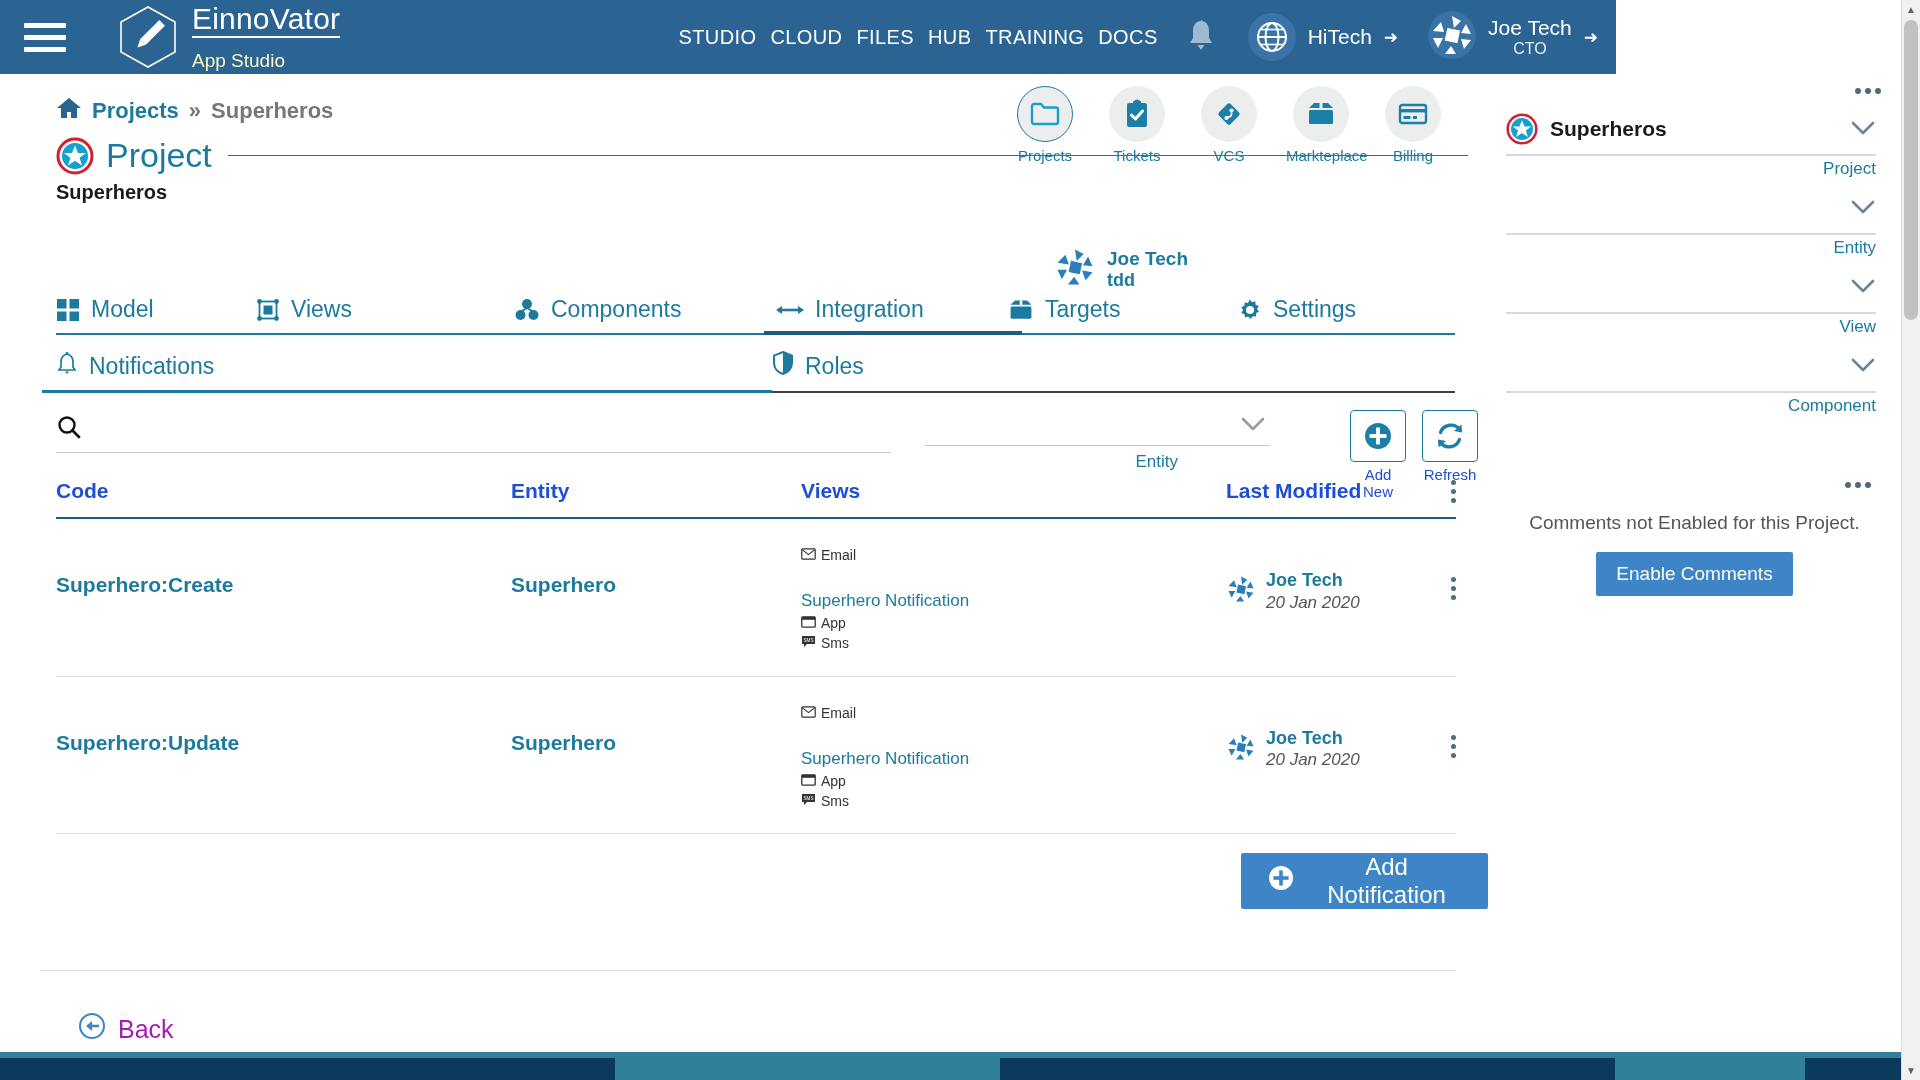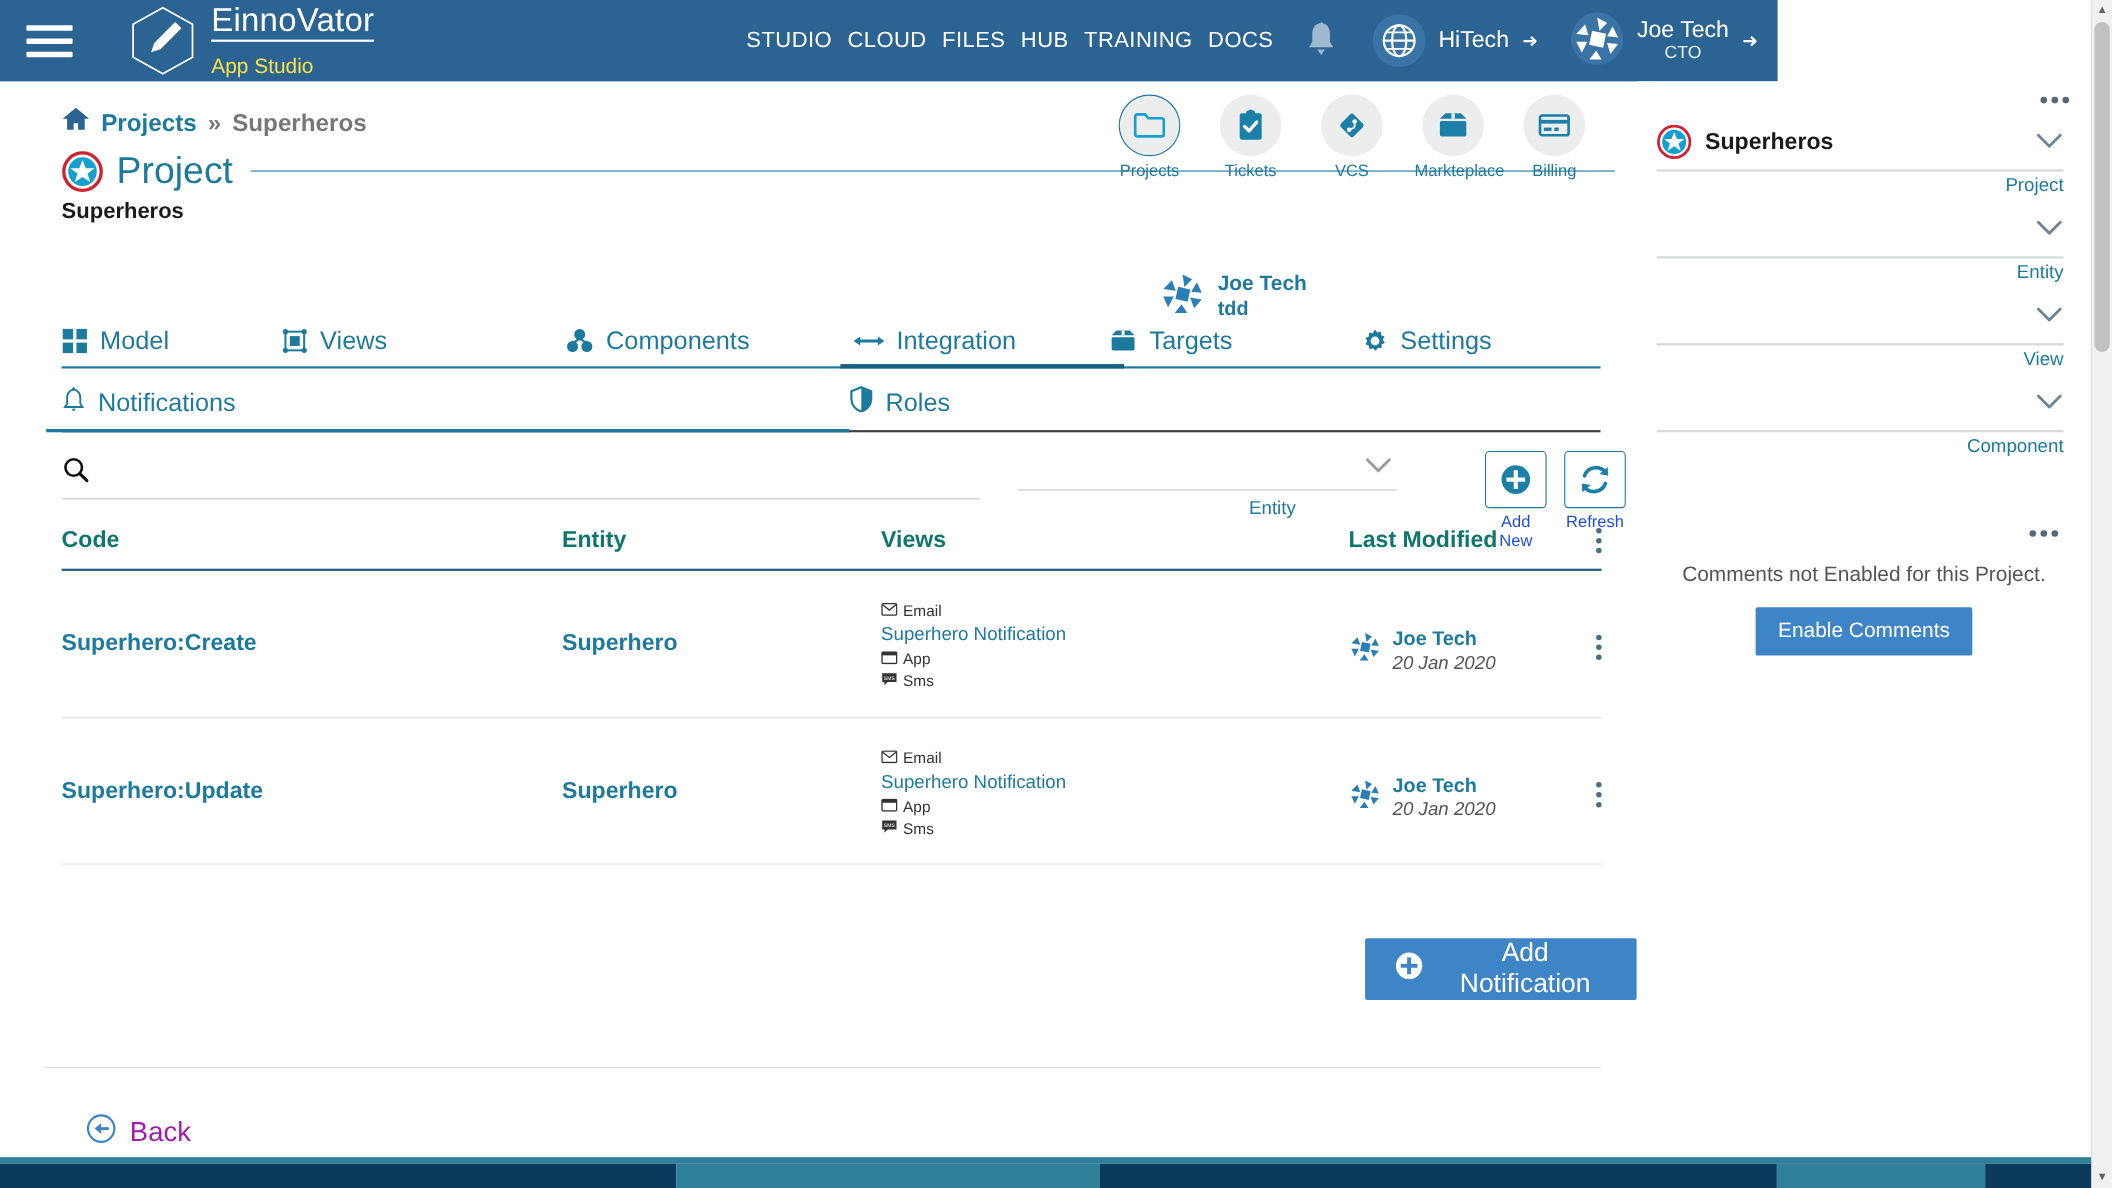--- a/index.html
+++ b/index.html
@@ -17,21 +17,21 @@
   }
   .hamburger { margin-left: 24px; width: 42px; display: flex; flex-direction: column;
     gap: 7px; cursor: pointer; }
   .hamburger span { display: block; height: 5px; background: #fff; border-radius: 1px; }
   .logo-hex { margin-left: 52px; width: 60px; height: 64px; position: relative; }
   .logo-hex svg { display: block; }
   .brand { margin-left: 14px; line-height: 1; }
   .brand-title { font-size: 30px; color: #fff; letter-spacing: .2px;
     border-bottom: 2px solid #fff; padding-bottom: 2px; display: inline-block;
     font-family: "Liberation Sans", sans-serif; }
-  .brand-sub { font-size: 19px; color: #fde047; margin-top: 13px; }
+  .brand-sub { font-size: 19px; color: #fef9c3; margin-top: 13px; }
   .topnav { margin-left: auto; display: flex; align-items: center; gap: 14px;
     font-size: 20px; color: #fff; }
   .topnav a { color: #fff; text-decoration: none; cursor: pointer; letter-spacing: .4px; }
   .bell { margin-left: 28px; margin-right: 18px; cursor: pointer; }
   .orgchip { display: flex; align-items: center; gap: 12px; margin-left: 14px; cursor: pointer; }
   .globe-circle { width: 48px; height: 48px; border-radius: 50%;
     background: #3a74a6; display: flex; align-items: center; justify-content: center; }
   .orgname { color: #fff; font-size: 21px; }
   .chev { color: #fff; font-size: 17px; }
   .userchip { display: flex; align-items: center; gap: 12px; margin-left: 30px;
@@ -119,37 +119,37 @@
   .actionbtns { position: absolute; top: 336px; left: 1350px; display: flex; gap: 16px; }
   .actbtn { width: 56px; text-align: center; cursor: pointer; }
   .actbox { width: 56px; height: 52px; border: 1px solid #1c7a9e; border-radius: 4px;
     display: flex; align-items: center; justify-content: center; background: #fff; }
   .actlabel { font-size: 15px; color: #1d4ed8; margin-top: 4px; }
 
   
   .table { position: absolute; top: 405px; left: 56px; width: 1400px; }
   .thead { display: flex; align-items: flex-end; border-bottom: 2px solid #1a5f80;
     padding-bottom: 14px; }
-  .th { font-size: 21px; color: #0f766e; font-weight: bold; }
+  .th { font-size: 21px; color: #1d4ed8; font-weight: bold; }
   .col-code { width: 455px; }
   .col-entity { width: 290px; }
   .col-views { width: 425px; }
   .col-mod { width: 200px; }
   .col-menu { width: 30px; display: flex; justify-content: flex-end; }
 
   .trow { display: flex; align-items: flex-start; border-bottom: 1px solid #e2e2e2;
     padding-top: 22px; padding-bottom: 22px; min-height: 96px; }
   .cell-code { width: 455px; font-size: 21px; color: #1c7a9e; font-weight: bold;
     cursor: pointer; padding-top: 32px; }
   .cell-entity { width: 290px; font-size: 21px; color: #1c7a9e; font-weight: bold;
     cursor: pointer; padding-top: 32px; }
   .cell-views { width: 425px; padding-top: 4px; }
   .vline { display: flex; align-items: center; gap: 5px; font-size: 14px; color: #333;
     line-height: 1.45; }
-  .vlink { font-size: 17px; color: #1c7a9e; cursor: pointer; line-height: 1.4; }
+  .vlink { font-size: 17px; color: #1c7a9e; cursor: pointer; line-height: 1.4; margin-top: 24px; }
   .cell-mod { width: 200px; display: flex; align-items: center; gap: 10px; padding-top: 28px; }
   .cm-names { line-height: 1.25; }
   .cm-n1 { font-size: 18px; color: #1c7a9e; font-weight: bold; }
   .cm-n2 { font-size: 17px; color: #555; font-style: italic; }
   .cell-menu { width: 30px; display: flex; justify-content: flex-end; padding-top: 36px; }
   .kebab { display: flex; flex-direction: column; gap: 4px; cursor: pointer; }
   .kebab i { width: 5px; height: 5px; border-radius: 50%; background: #4a6d82; display: block; }
 
   
   .addnotif { position: absolute; top: 779px; left: 1241px; background: #3d85c6;

